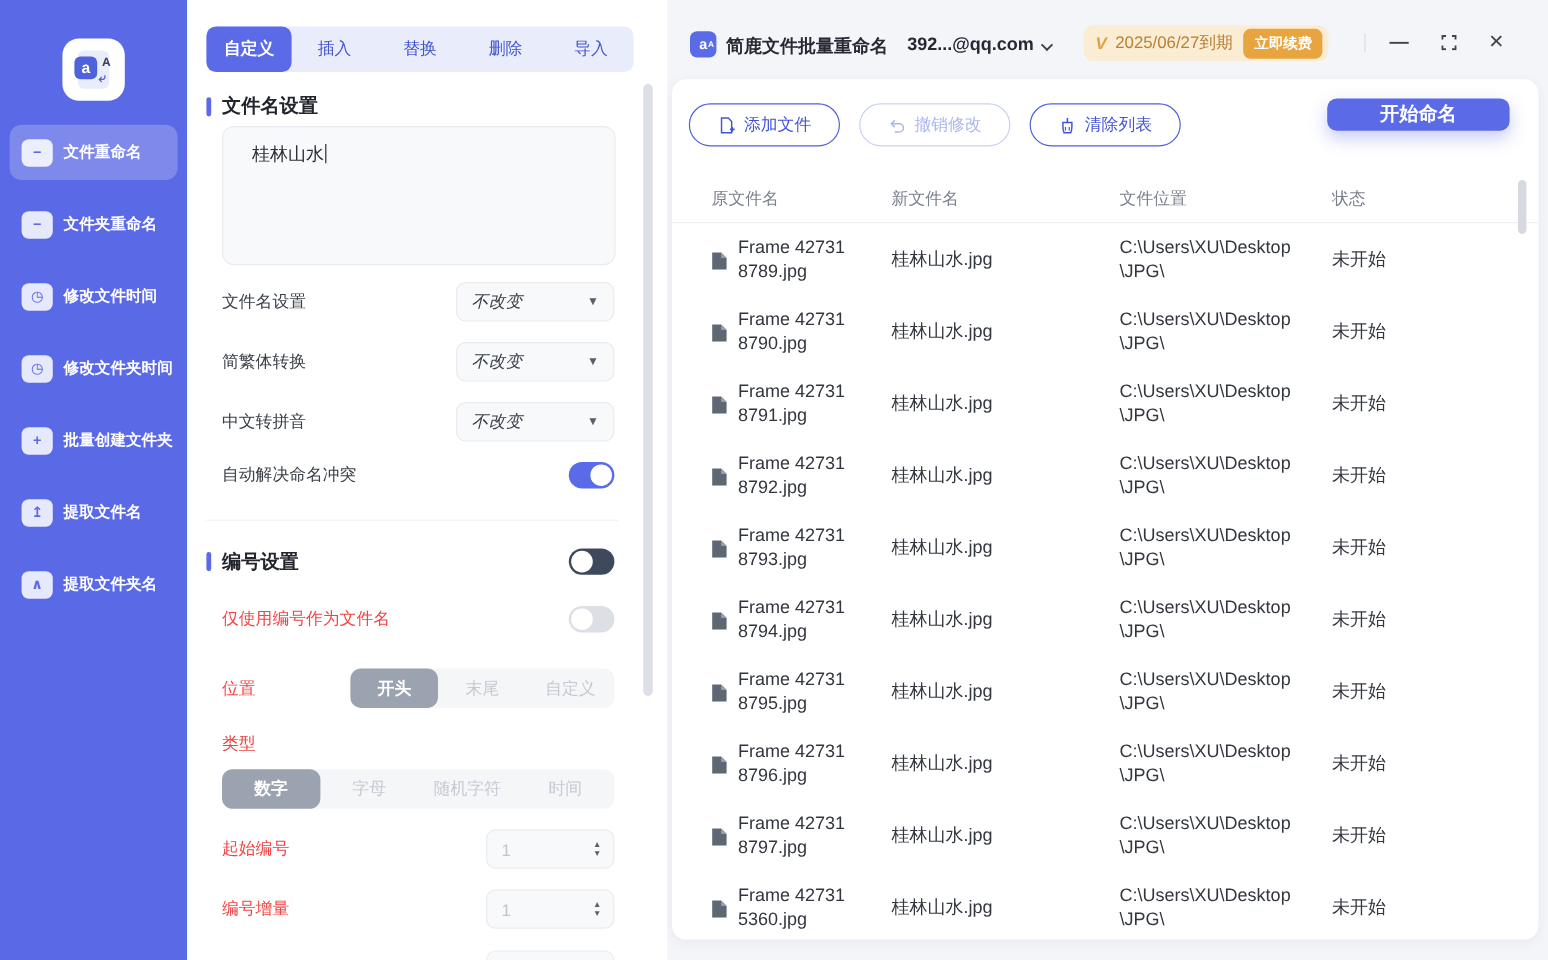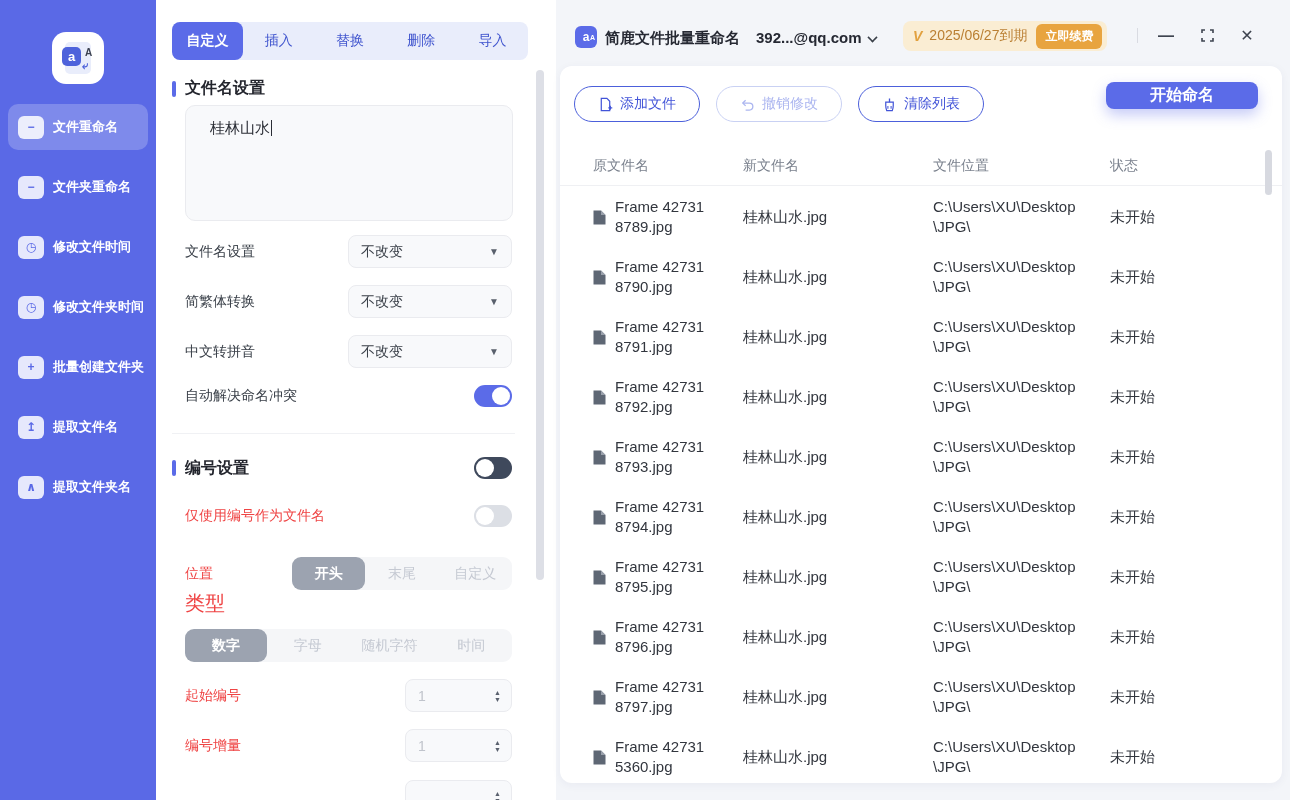--- a/index.html
+++ b/index.html
@@ -32,39 +32,39 @@
   .sec-h { position:absolute; left:16px; top:78px; display:flex; align-items:center; }
   .sec-bar { width:4px; height:16px; background:#5B6BE8; border-radius:2px; margin-right:9px; }
   .sec-title { font-size:16px; font-weight:bold; color:#23252D; }
   .name-box { position:absolute; left:29px; top:105px; width:328px; height:116px; background:#F8F9FB;
     border:1px solid #EAEBEF; border-radius:10px; padding:13px 24px; font-size:15px; color:#2A2D35; cursor:text; }
   .caret { display:inline-block; width:1px; height:16px; background:#2A2D35; margin-left:1px; vertical-align:-3px; }
   .rows { position:absolute; left:29px; top:235px; width:327px; }
   .frow { height:33px; margin-bottom:17px; display:flex; justify-content:space-between; align-items:center; }
   .flabel { font-size:14px; color:#3A4049; }
   .flabel.muted, .muted { color:#ef4444; }
-  .select { width:164px; height:33px; background:#F8F9FB; border:1px solid #EAEBEF; border-radius:8px;
-    display:flex; align-items:center; justify-content:space-between; padding:0 12px; font-size:14px; color:#3A4049; cursor:pointer; }
+  .select { width:132px; height:33px; background:#F8F9FB; border:1px solid #EAEBEF; border-radius:8px;
+    display:flex; align-items:center; justify-content:space-between; padding:0 12px; font-size:14px; color:#3A4049; cursor:pointer;font-style:italic; }
   .dcaret { font-size:10px; color:#59606C; }
   .toggle-row { height:22px; margin-top:2px; margin-bottom:0; display:flex; justify-content:space-between; align-items:center; }
   .toggle { width:38px; height:22px; border-radius:11px; position:relative; cursor:pointer; }
   .toggle .knob { position:absolute; top:2px; width:18px; height:18px; border-radius:50%; background:#fff; }
   .toggle.on { background:#5B6BE8; } .toggle.on .knob { right:2px; }
   .toggle.off-dark { background:#3F495C; } .toggle.off-dark .knob { left:2px; }
   .toggle.off-light { background:#DCDFE5; } .toggle.off-light .knob { left:2px; }
   .divider { height:1px; background:#F0F1F4; margin:26px 0 0 -13px; width:343px; }
   .sec-h2 { margin-top:23px; display:flex; justify-content:space-between; align-items:center; }
   .sec-h2 .lhs { display:flex; align-items:center; margin-left:-13px; }
   .row-space { margin-top:26px; height:22px; display:flex; justify-content:space-between; align-items:center; }
   .segrow { margin-top:30px; height:33px; display:flex; justify-content:space-between; align-items:center; }
   .segs { height:33px; background:#F5F6F8; border-radius:9px; display:flex; align-items:center; }
   .segs.pos { width:220px; } .segs.typ { width:327px; margin-top:12px; }
   .seg { flex:1; height:33px; display:flex; align-items:center; justify-content:center; font-size:14px; color:#C5C9D2; cursor:pointer; }
   .seg.on { background:#9CA3B0; color:#fff; border-radius:9px; font-weight:bold; }
-  .typelabel { font-size:20px; }
+  .typelabel { margin-top:21px; font-size:14px; }
   .spin { width:107px; height:33px; background:#F8F9FB; border:1px solid #EAEBEF; border-radius:8px;
     display:flex; align-items:center; justify-content:space-between; padding:0 10px 0 12px; font-size:14px; color:#C0C4CC; }
   .arrows { display:flex; flex-direction:column; line-height:7px; font-size:7px; color:#5A616E; cursor:pointer; }
   .panel-scroll { position:absolute; left:380px; top:70px; width:8px; height:510px; background:#DDDFE6; border-radius:4px; cursor:pointer; }
 
   
   .right { position:absolute; left:556px; top:0; width:734px; height:800px; }
   .rhead { position:absolute; left:0; top:0; width:734px; height:66px; }
   .appico { position:absolute; left:19px; top:26px; width:22px; height:22px; background:#5B6BE8; border-radius:6px;
     color:#fff; font-weight:bold; font-size:12px; text-align:center; line-height:22px; }

